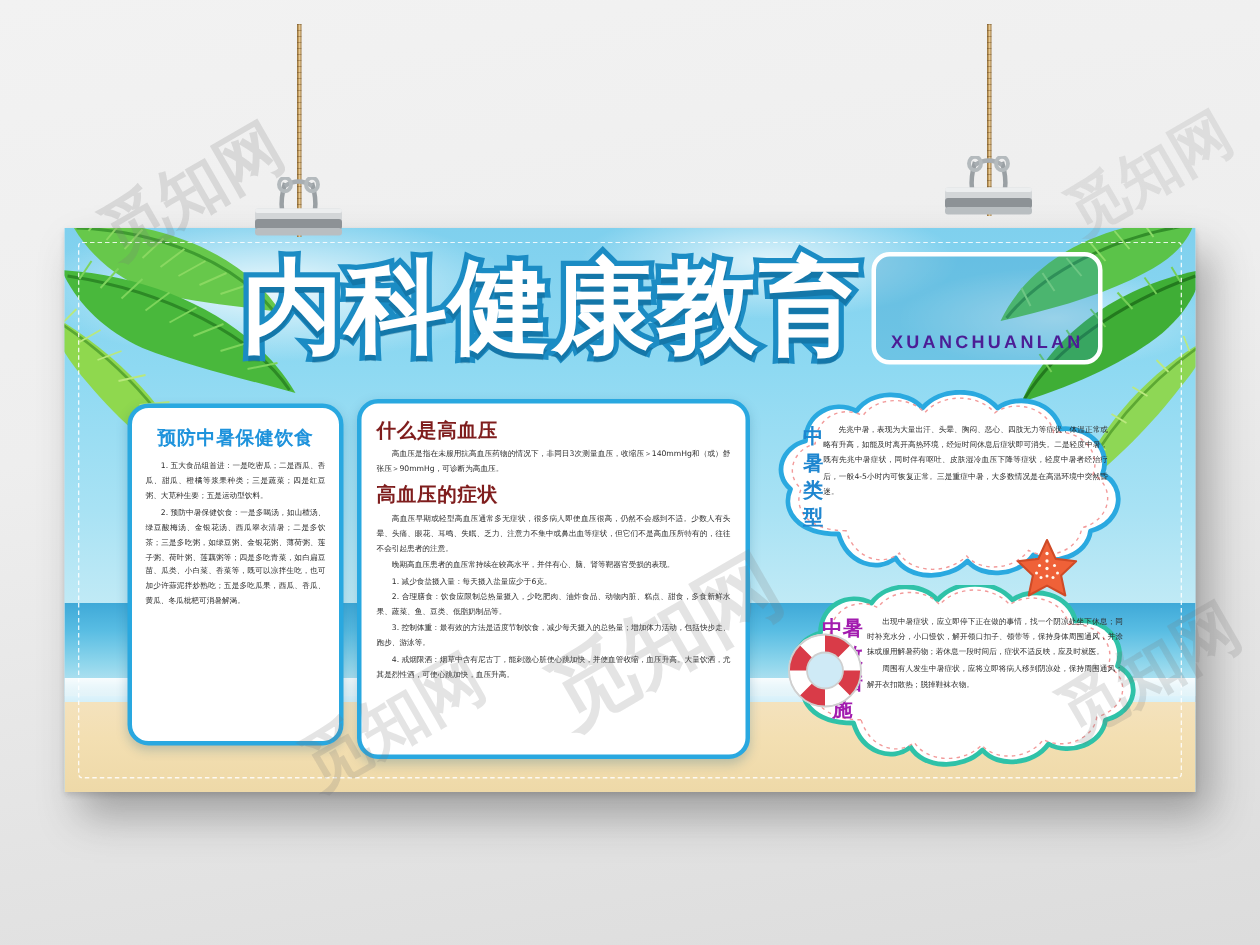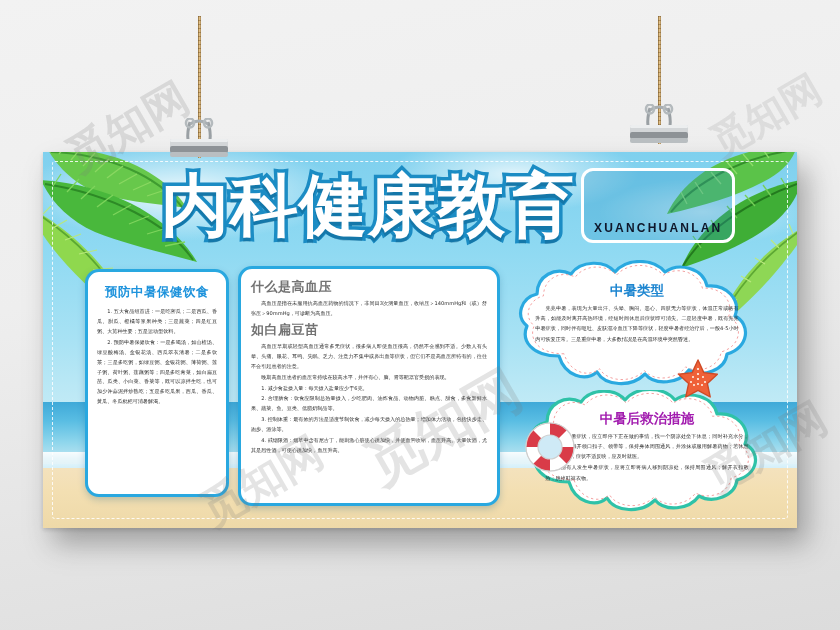--- a/index.html
+++ b/index.html
@@ -68,55 +68,55 @@
     font-family:"DejaVu Sans","Liberation Sans",sans-serif;
     -webkit-text-stroke:7px #1b8cc4;
     paint-order:stroke fill;
     text-shadow:0 4px 0 rgba(10,80,120,.35);
     line-height:1;white-space:nowrap;
   }
   #badge{
     margin-left:6px;border:3px solid #ffffff;border-radius:12px;
     padding:3px 10px 5px 10px;text-align:center;background:rgba(40,150,200,.30);
   }
-  #badge-en{color:#0f172a;font-size:12px;letter-spacing:2.2px;font-weight:bold;line-height:1.1;margin-top:48px;}
+  #badge-en{color:#4c1d95;font-size:12px;letter-spacing:2.2px;font-weight:bold;line-height:1.1;margin-top:48px;}
   #badge-cn{
     color:#ffffff;font-size:32px;font-weight:bold;line-height:1.05;letter-spacing:1px;
     font-family:"DejaVu Sans","Liberation Sans",sans-serif;
     -webkit-text-stroke:3px #2a95c8;paint-order:stroke fill;
   }
   
   .card{
     position:absolute;z-index:11;background:#ffffff;border-radius:14px;
     border:3px solid #29a8e0;box-shadow:0 3px 7px rgba(20,90,130,.25);
     box-sizing:border-box;overflow:hidden;
   }
   #card-left{left:42px;top:117px;width:144px;height:228px;padding:8px 9px;}
   #card-mid{left:195px;top:114px;width:262px;height:240px;padding:7px 10px;}
   .card-title{
     color:#1e93dc;font-weight:bold;text-align:center;
     font-family:"DejaVu Sans","Liberation Sans",sans-serif;
   }
   #card-left .card-title{font-size:12.5px;margin:4px 4px 6px;letter-spacing:.5px;}
   .mid-title{
-    color:#737373;font-weight:bold;font-size:13px;margin:2px 0 3px;letter-spacing:.5px;
+    color:#7f1d1d;font-weight:bold;font-size:13px;margin:2px 0 3px;letter-spacing:.5px;
     font-family:"DejaVu Sans","Liberation Sans",sans-serif;
   }
   .body-text{
     font-size:5.1px;line-height:1.95;color:#2d2d2d;text-align:justify;
     font-family:"DejaVu Sans","Liberation Sans",sans-serif;
   }
   .body-text p{margin:0 0 1px 0;}
   .indent{text-indent:2em;}
   
   .cloud{position:absolute;z-index:11;}
   .cloud svg{display:block;}
   .cloud-content{
     position:absolute;left:13%;top:21%;width:74%;height:66%;
-    display:flex;flex-direction:column;
+    display:flex;flex-direction:row;
   }
   .cloud-title{
     text-align:center;font-weight:bold;font-size:13.5px;margin-bottom:3px;
     font-family:"DejaVu Sans","Liberation Sans",sans-serif;
   }
   #cloud-top .cloud-title{color:#1e86d0;}
   #cloud-bot .cloud-title{color:#a21caf;}
   .cloud-body{font-size:5.1px;line-height:2.0;color:#2d2d2d;text-align:justify;
     font-family:"DejaVu Sans","Liberation Sans",sans-serif;}
   .cloud-body p{margin:0 0 1px;text-indent:2em;}
@@ -276,21 +276,21 @@
     </div>
   </div>
 
   <div class="card" id="card-mid">
 
     <div class="mid-title">什么是高血压</div>
     <div class="body-text">
       <p class="indent">高血压是指在未服用抗高血压药物的情况下，非同日3次测量血压，收缩压＞140mmHg和（或）舒张压＞90mmHg，可诊断为高血压。</p>
     </div>
 
-    <div class="mid-title">如白扁豆苗</div>
+    <div class="mid-title">高血压的症状</div>
     <div class="body-text">
       <p class="indent">高血压早期或轻型高血压通常多无症状，很多病人即使血压很高，仍然不会感到不适。少数人有头晕、头痛、眼花、耳鸣、失眠、乏力、注意力不集中或鼻出血等症状，但它们不是高血压所特有的，往往不会引起患者的注意。</p>
       <p class="indent">晚期高血压患者的血压常持续在较高水平，并伴有心、脑、肾等靶器官受损的表现。</p>
     </div>
 
     <div class="body-text">
       <p class="indent">1. 减少食盐摄入量：每天摄入盐量应少于6克。</p>
       <p class="indent">2. 合理膳食：饮食应限制总热量摄入，少吃肥肉、油炸食品、动物内脏、糕点、甜食，多食新鲜水果、蔬菜、鱼、豆类、低脂奶制品等。</p>
       <p class="indent">3. 控制体重：最有效的方法是适度节制饮食，减少每天摄入的总热量；增加体力活动，包括快步走、跑步、游泳等。</p>
       <p class="indent">4. 戒烟限酒：烟草中含有尼古丁，能刺激心脏使心跳加快，并使血管收缩，血压升高。大量饮酒，尤其是烈性酒，可使心跳加快，血压升高。</p>

